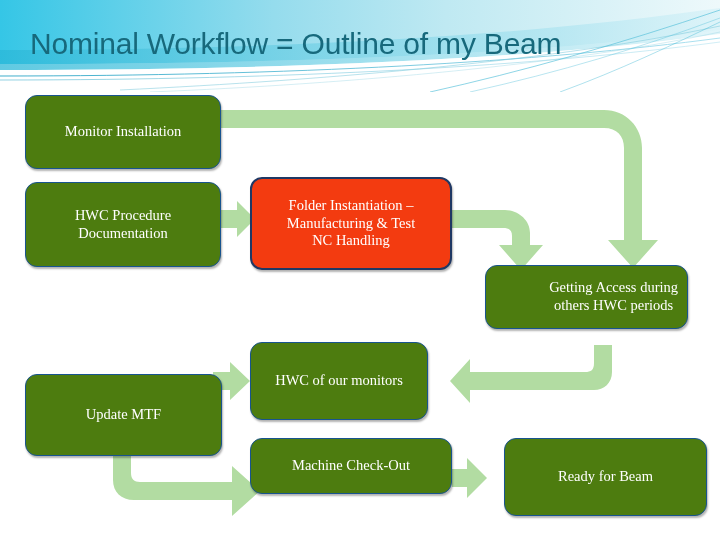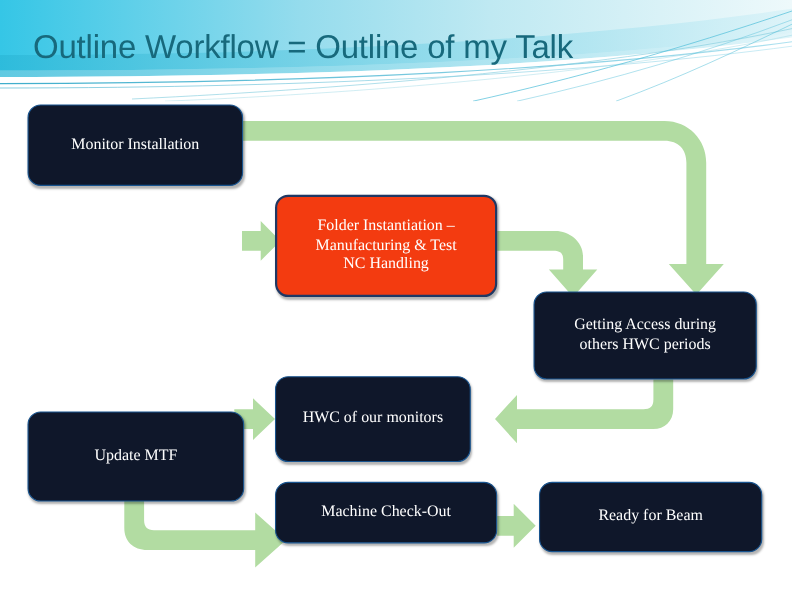--- a/index.html
+++ b/index.html
@@ -58,21 +58,21 @@
     align-items: center;
     justify-content: center;
     text-align: center;
     line-height: 1.22;
     color: #ffffff;
     font-size: 14.5px;
     padding: 4px 9px;
     box-shadow: 1px 2px 2px rgba(0,0,0,0.30);
   }
   .node.blue {
-    background: #0f172a;
+    background: #4d7c0f;
     border: 1.6px solid #18548f;
   }
   .node.orange {
     background: #f33b10;
     border: 2px solid #1f3864;
   }
   .node span { display: block; }
 </style>
 </head>
 <body>
@@ -107,21 +107,21 @@
       <path d="M0,76 C290,76 540,62 720,38" stroke="url(#gThin)" stroke-width="1" fill="none" opacity="0.85"></path>
       <path d="M0,80 C290,80 540,66 720,42" stroke="url(#gThin)" stroke-width="0.8" fill="none" opacity="0.6"></path>
       <path d="M120,90 C330,80 560,60 720,26" stroke="#7fcbdd" stroke-width="0.8" fill="none" opacity="0.7"></path>
       <path d="M150,92 C350,84 570,64 720,32" stroke="#9ad7e5" stroke-width="0.7" fill="none" opacity="0.6"></path>
       <path d="M430,92 C520,72 620,44 720,10" stroke="#56c0da" stroke-width="0.9" fill="none" opacity="0.75"></path>
       <path d="M470,92 C560,72 640,48 720,18" stroke="#56c0da" stroke-width="0.7" fill="none" opacity="0.6"></path>
       <path d="M560,92 C620,70 670,46 720,22" stroke="#3fb6d4" stroke-width="0.7" fill="none" opacity="0.6"></path>
     </svg>
   </div>
 
-  <div id="slide-title">Outline Workflow = Outline of my Talk</div>
+  <div id="slide-title">Nominal Workflow = Outline of my Beam</div>
 
   <svg id="arrows" viewBox="0 0 720 540" xmlns="http://www.w3.org/2000/svg">
 
     <path d="M220,119 L607,119 C628,119 633,126 633,146 L633,243
              L648,243 L633,268 L618,243 L633,243" fill="none" stroke="#b2dca2" stroke-width="0"></path>
     <path fill="#b2dca2" stroke="none" d="M220,110 L604,110 C626,110 642,127 642,148 L642,240
              L658,240 L633,268 L608,240 L624,240 L624,148
              C624,136 617,128 604,128 L220,128 Z"></path>
 
     <path fill="#b2dca2" stroke="none" d="M220,210 L237,210 L237,201 L255,219 L237,237 L237,228 L220,228 Z"></path>
@@ -142,30 +142,36 @@
 
     <path fill="#b2dca2" stroke="none" d="M452,469 L467,469 L467,458 L487,478 L467,498 L467,487 L452,487 Z"></path>
   </svg>
 
   <div class="node blue" style="left:25px; top:95px; width:196px; height:74px;">
     <div>
       <span>Monitor Installation</span>
     </div>
   </div>
 
+  <div class="node blue" style="left:25px; top:182px; width:196px; height:85px;">
+    <div>
+      <span>HWC Procedure</span>
+      <span>Documentation</span>
+    </div>
+  </div>
 
   <div class="node orange" style="left:250px; top:177px; width:202px; height:93px;">
     <div>
       <span>Folder Instantiation –</span>
       <span>Manufacturing &amp; Test</span>
       <span>NC Handling</span>
     </div>
   </div>
 
-  <div class="node blue" style="left:485px; top:265px; width:203px; height:80px;">
+  <div class="node blue" style="left:485px; top:265px; width:203px; height:64px;justify-content:flex-end;">
     <div>
       <span>Getting Access during</span>
       <span>others HWC periods</span>
     </div>
   </div>
 
   <div class="node blue" style="left:25px; top:340px; width:197px; height:82px;margin-top:34px;">
     <div>
       <span>Update MTF</span>
     </div>
@@ -176,19 +182,19 @@
       <span>HWC of our monitors</span>
     </div>
   </div>
 
   <div class="node blue" style="left:250px; top:438px; width:202px; height:56px;">
     <div>
       <span>Machine Check-Out</span>
     </div>
   </div>
 
-  <div class="node blue" style="left:490px; top:438px; width:203px; height:64px;align-items:center;">
+  <div class="node blue" style="left:504px; top:438px; width:203px; height:78px;align-items:center;">
     <div>
       <span>Ready for Beam</span>
     </div>
   </div>
 
 </div>
 
 </body></html>

